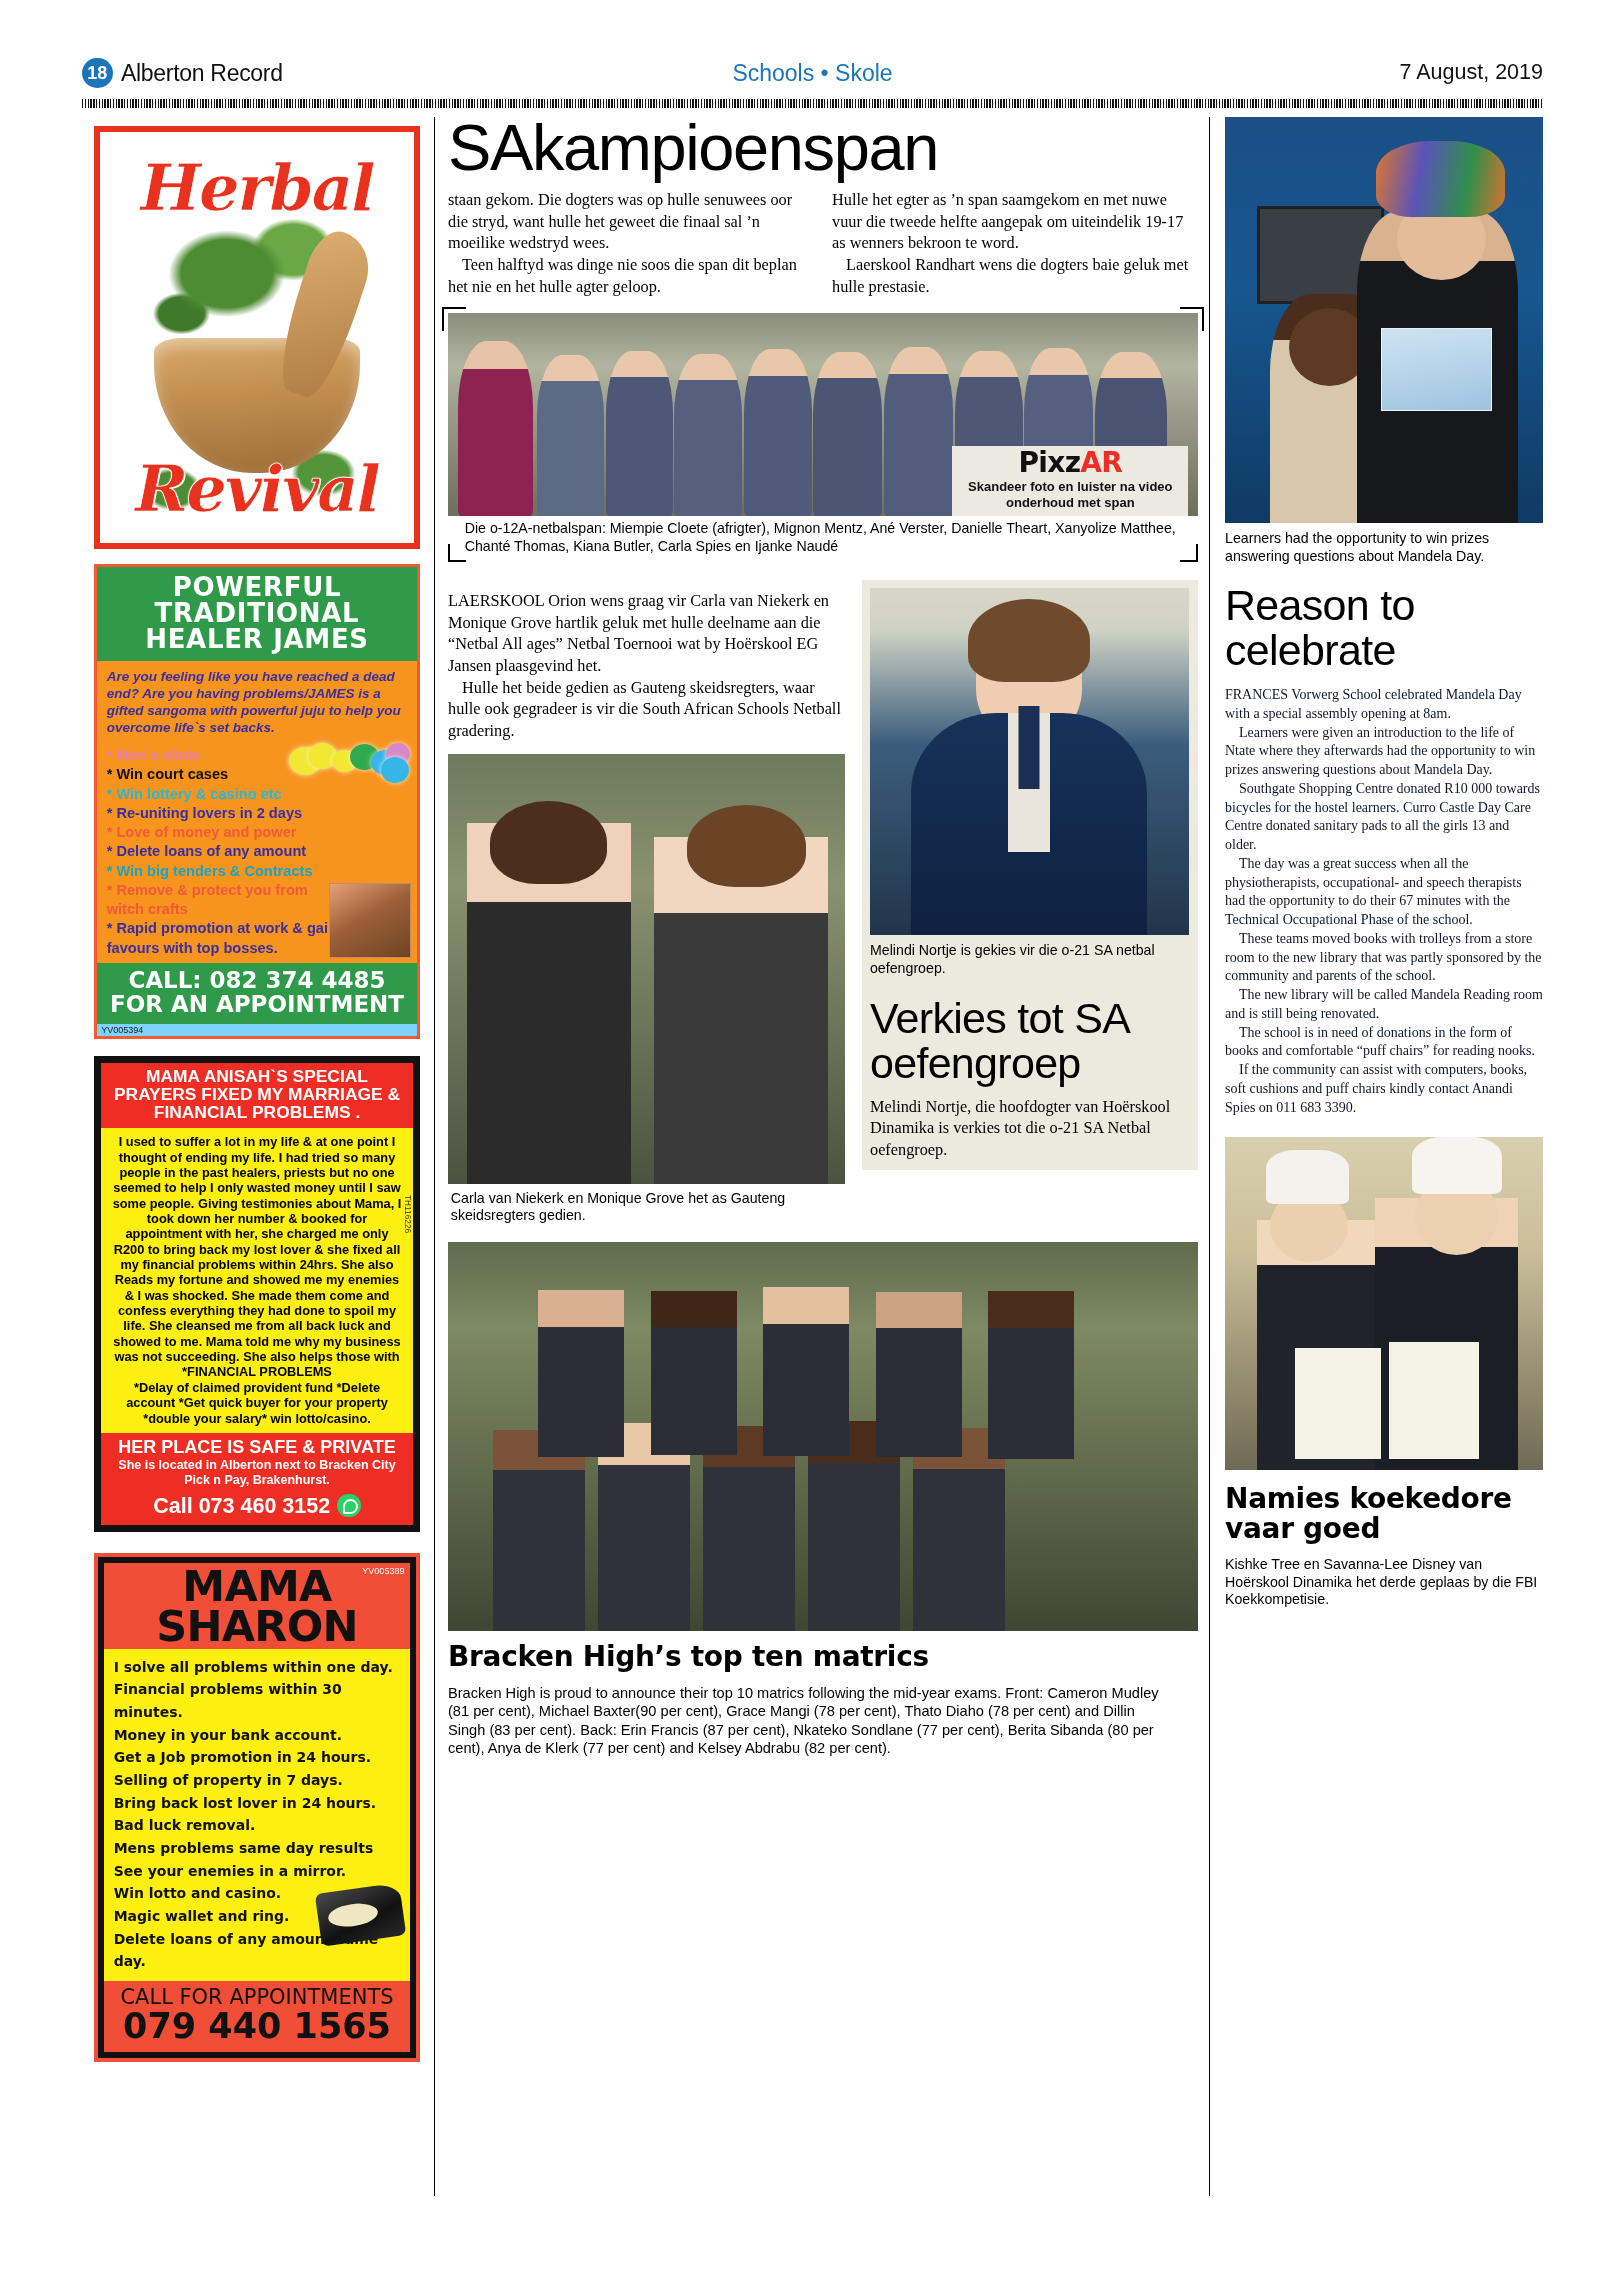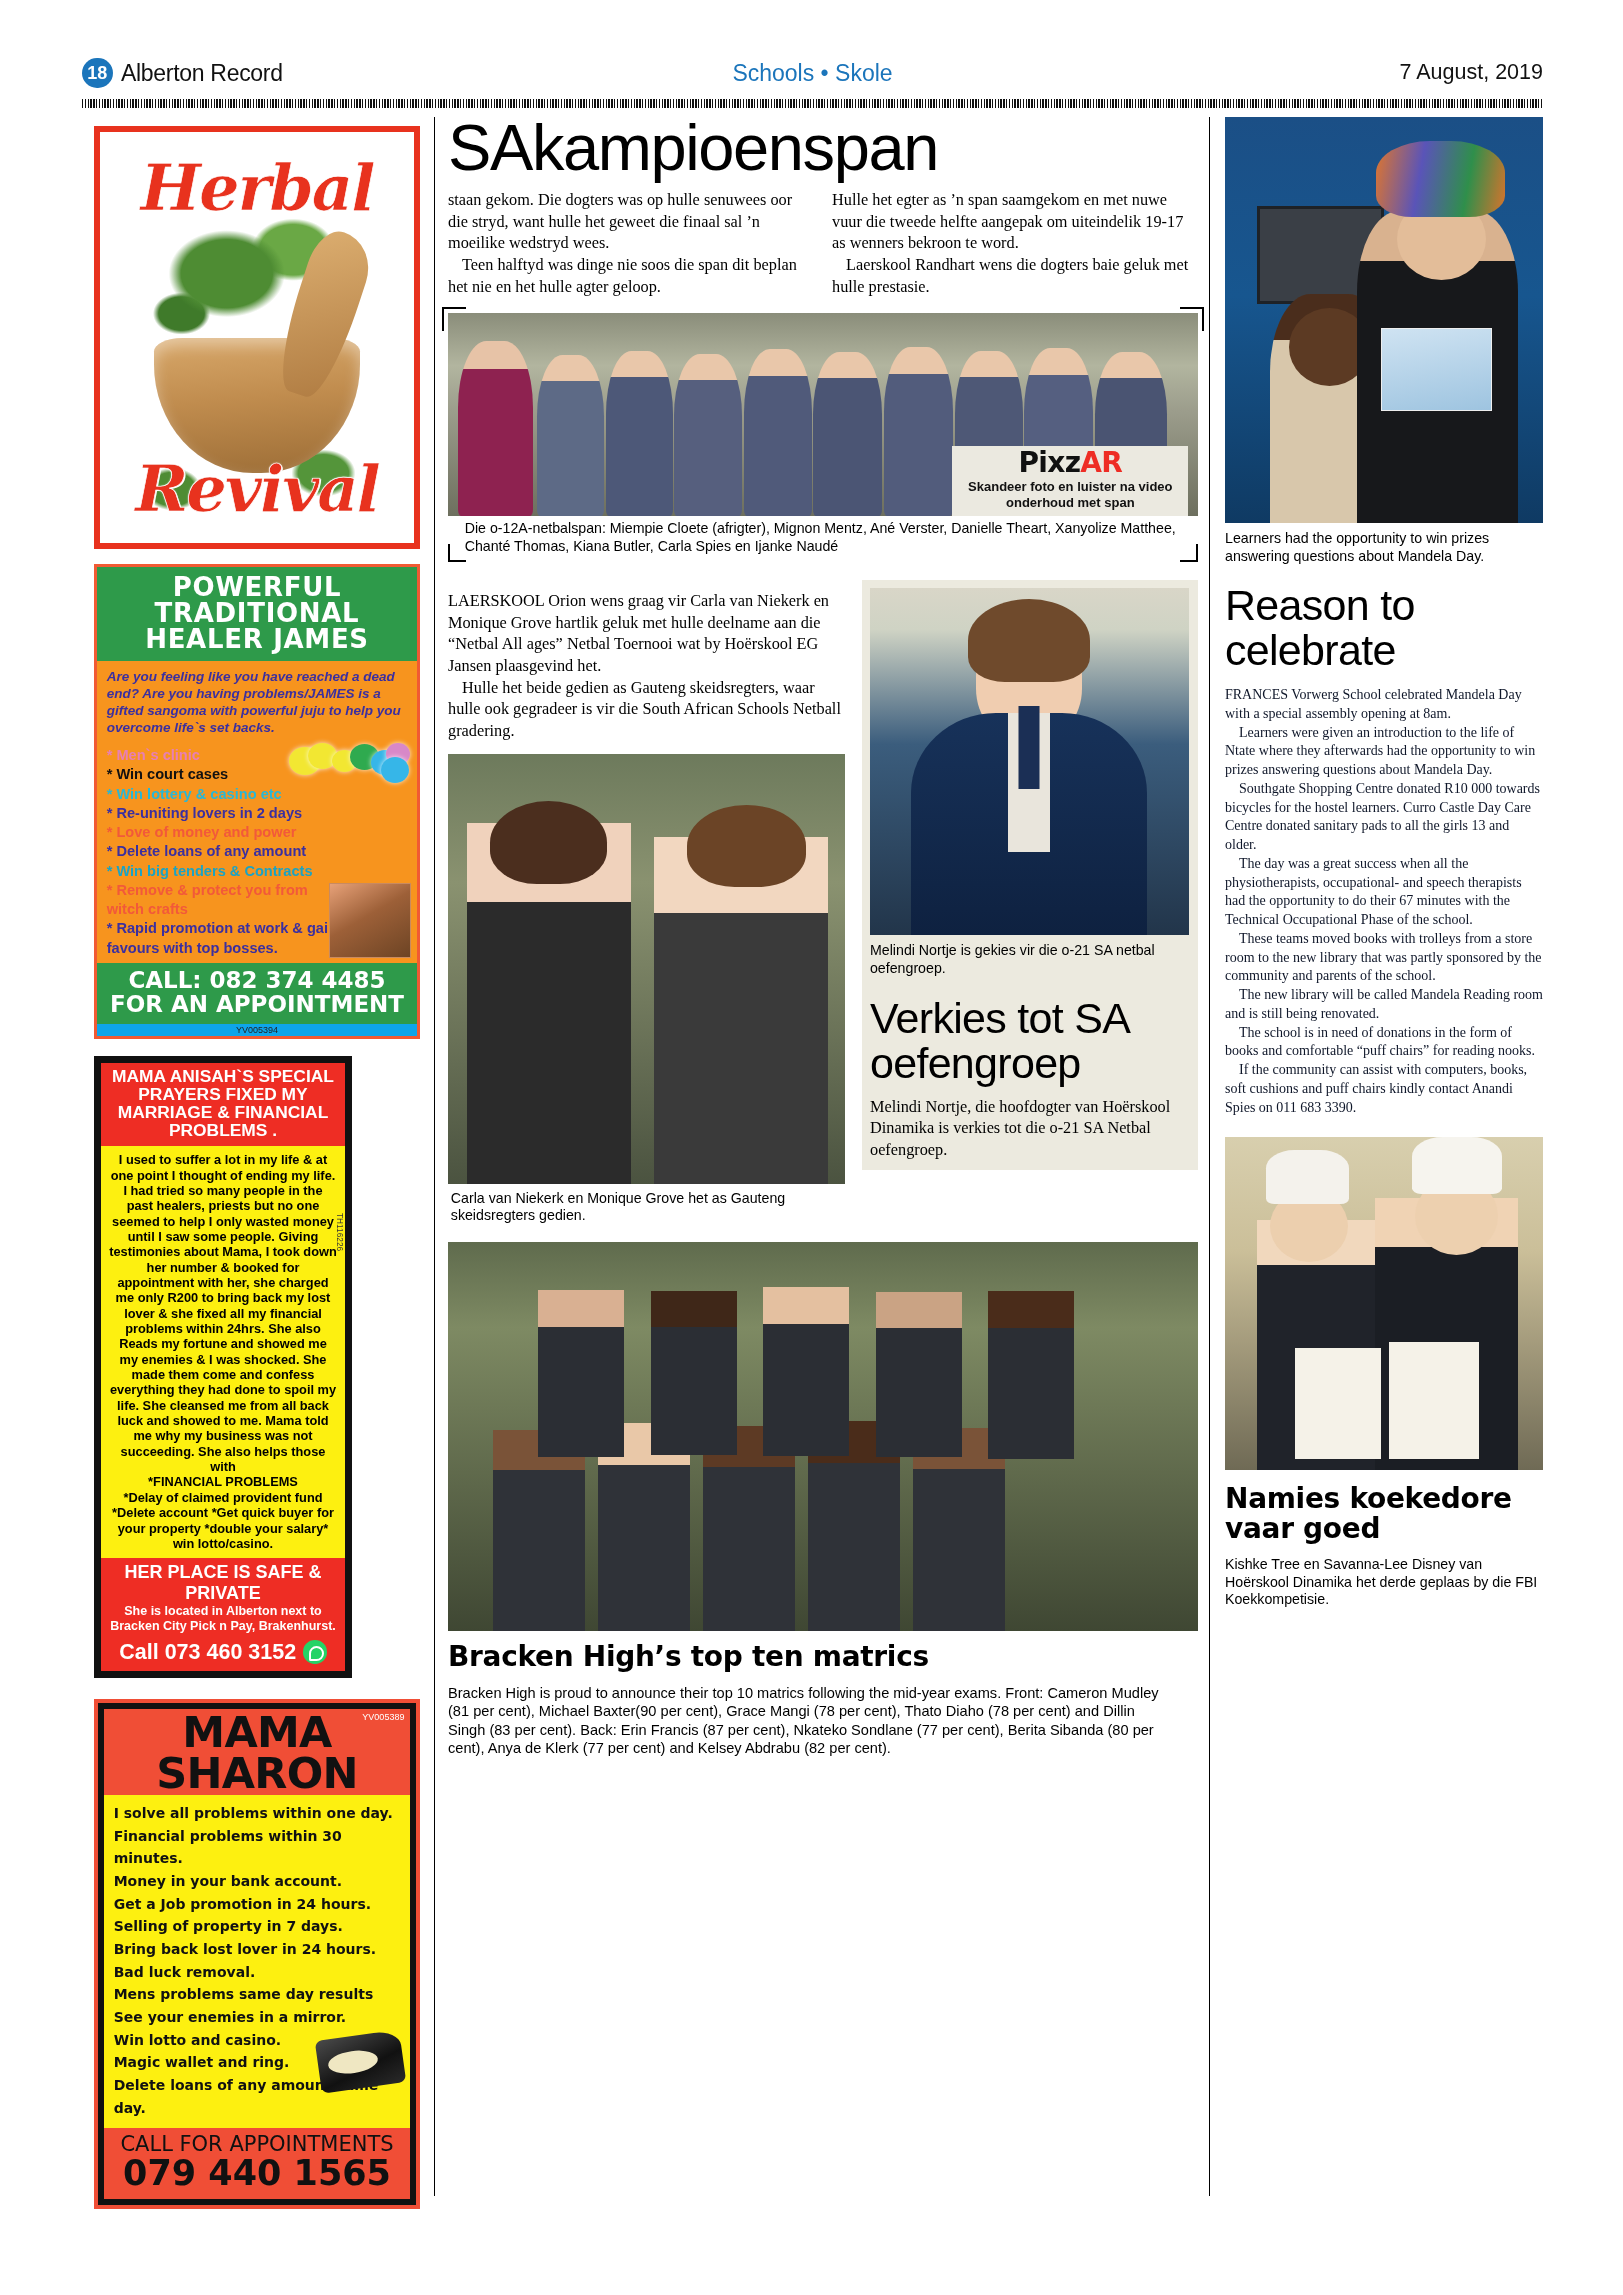--- a/index.html
+++ b/index.html
@@ -101,24 +101,24 @@
   .james-herbs {
     position:absolute; right:5.6px; top:222px; width:82px; height:75px;
     background:linear-gradient(150deg,#e7a178,#9d6038 45%,#6d4424);
     border:0.7px solid #c98a60;
   }
   .james-call {
     background:#2e9a4a; color:#fff; text-align:center; padding:5.6px 2.8px 7px;
     font-weight:bold; font-size:23px; line-height:1.04;
     font-family:"DejaVu Sans", sans-serif;
   }
-  .ad-code { font-size:9px; color:#222; text-align:center; padding:0.7px 4.2px 1.4px; background:#0ea5e9; }
-
-  
-  .ad-anisah { position:relative; margin-top:16.7px; width:258px; border:7.6px solid #111; background:#fff; }
+  .ad-code { font-size:9px; color:#222; text-align:left; padding:0.7px 4.2px 1.4px; background:#7dd3fc; }
+
+  
+  .ad-anisah { position:relative; margin-top:16.7px; width:326px; border:7.6px solid #111; background:#fff; }
   .anisah-head {
     background:#ee2d24; color:#fff; text-align:center; font-weight:bold;
     font-size:17.4px; line-height:1.03; padding:5.6px 4.2px 6.2px;
     font-family:"Liberation Sans Narrow","Liberation Sans",sans-serif;
   }
   .anisah-body {
     position:relative; background:#fdf010; color:#000; text-align:center;
     font-weight:bold; font-size:12.8px; line-height:1.2; padding:6.2px 7.6px 7px;
   }
   .anisah-vcode {

